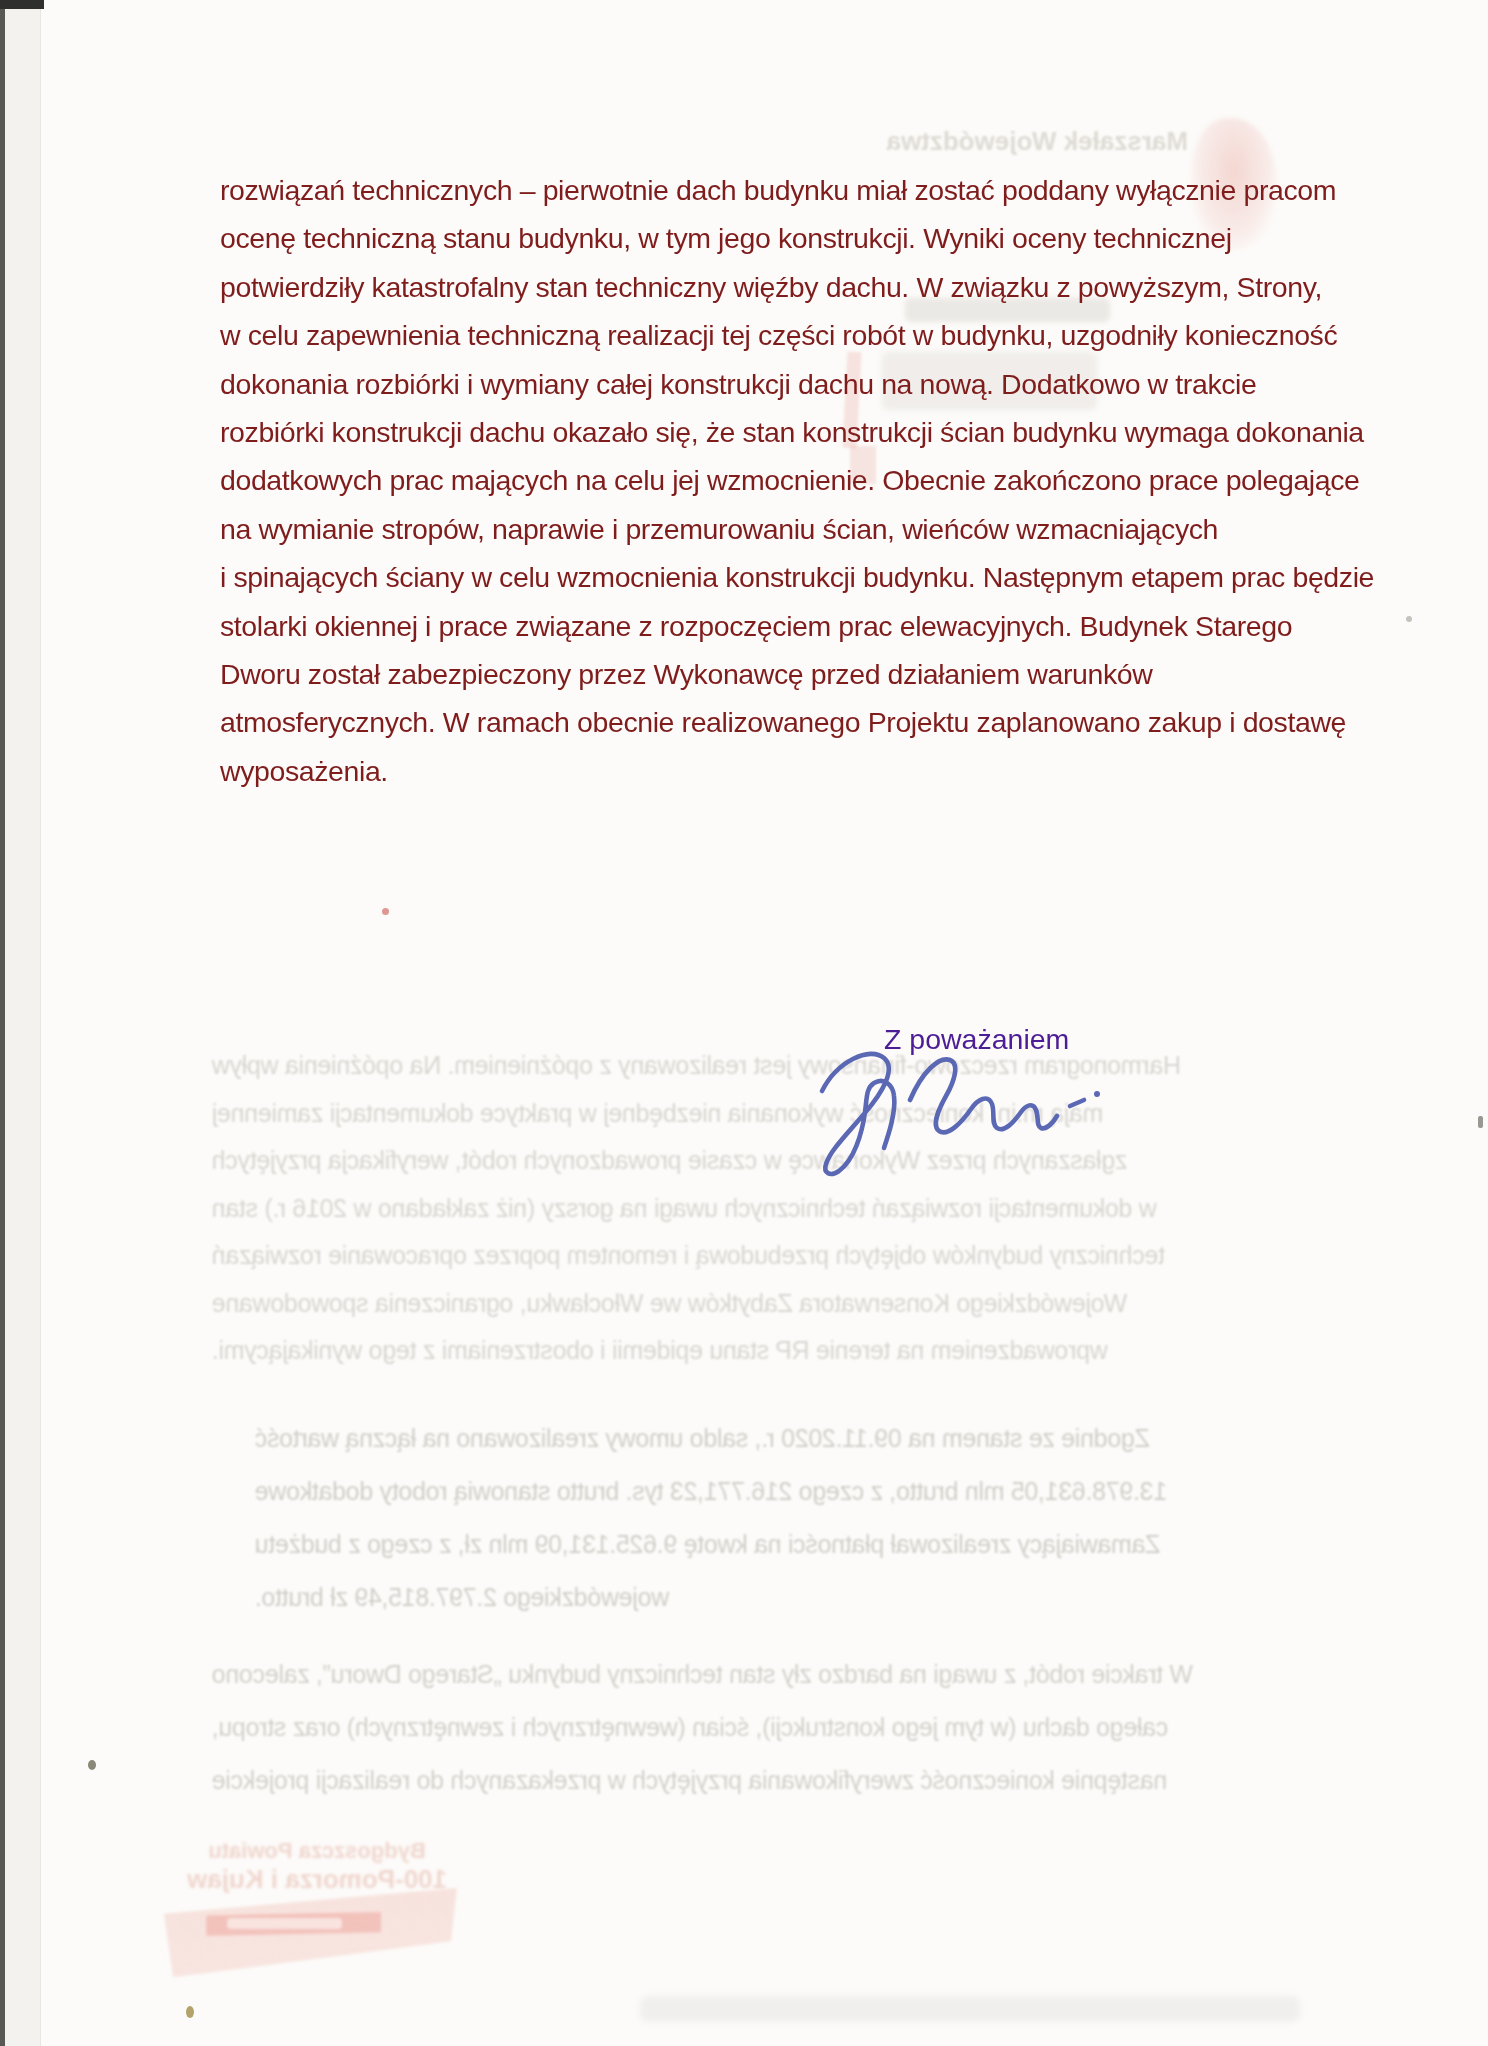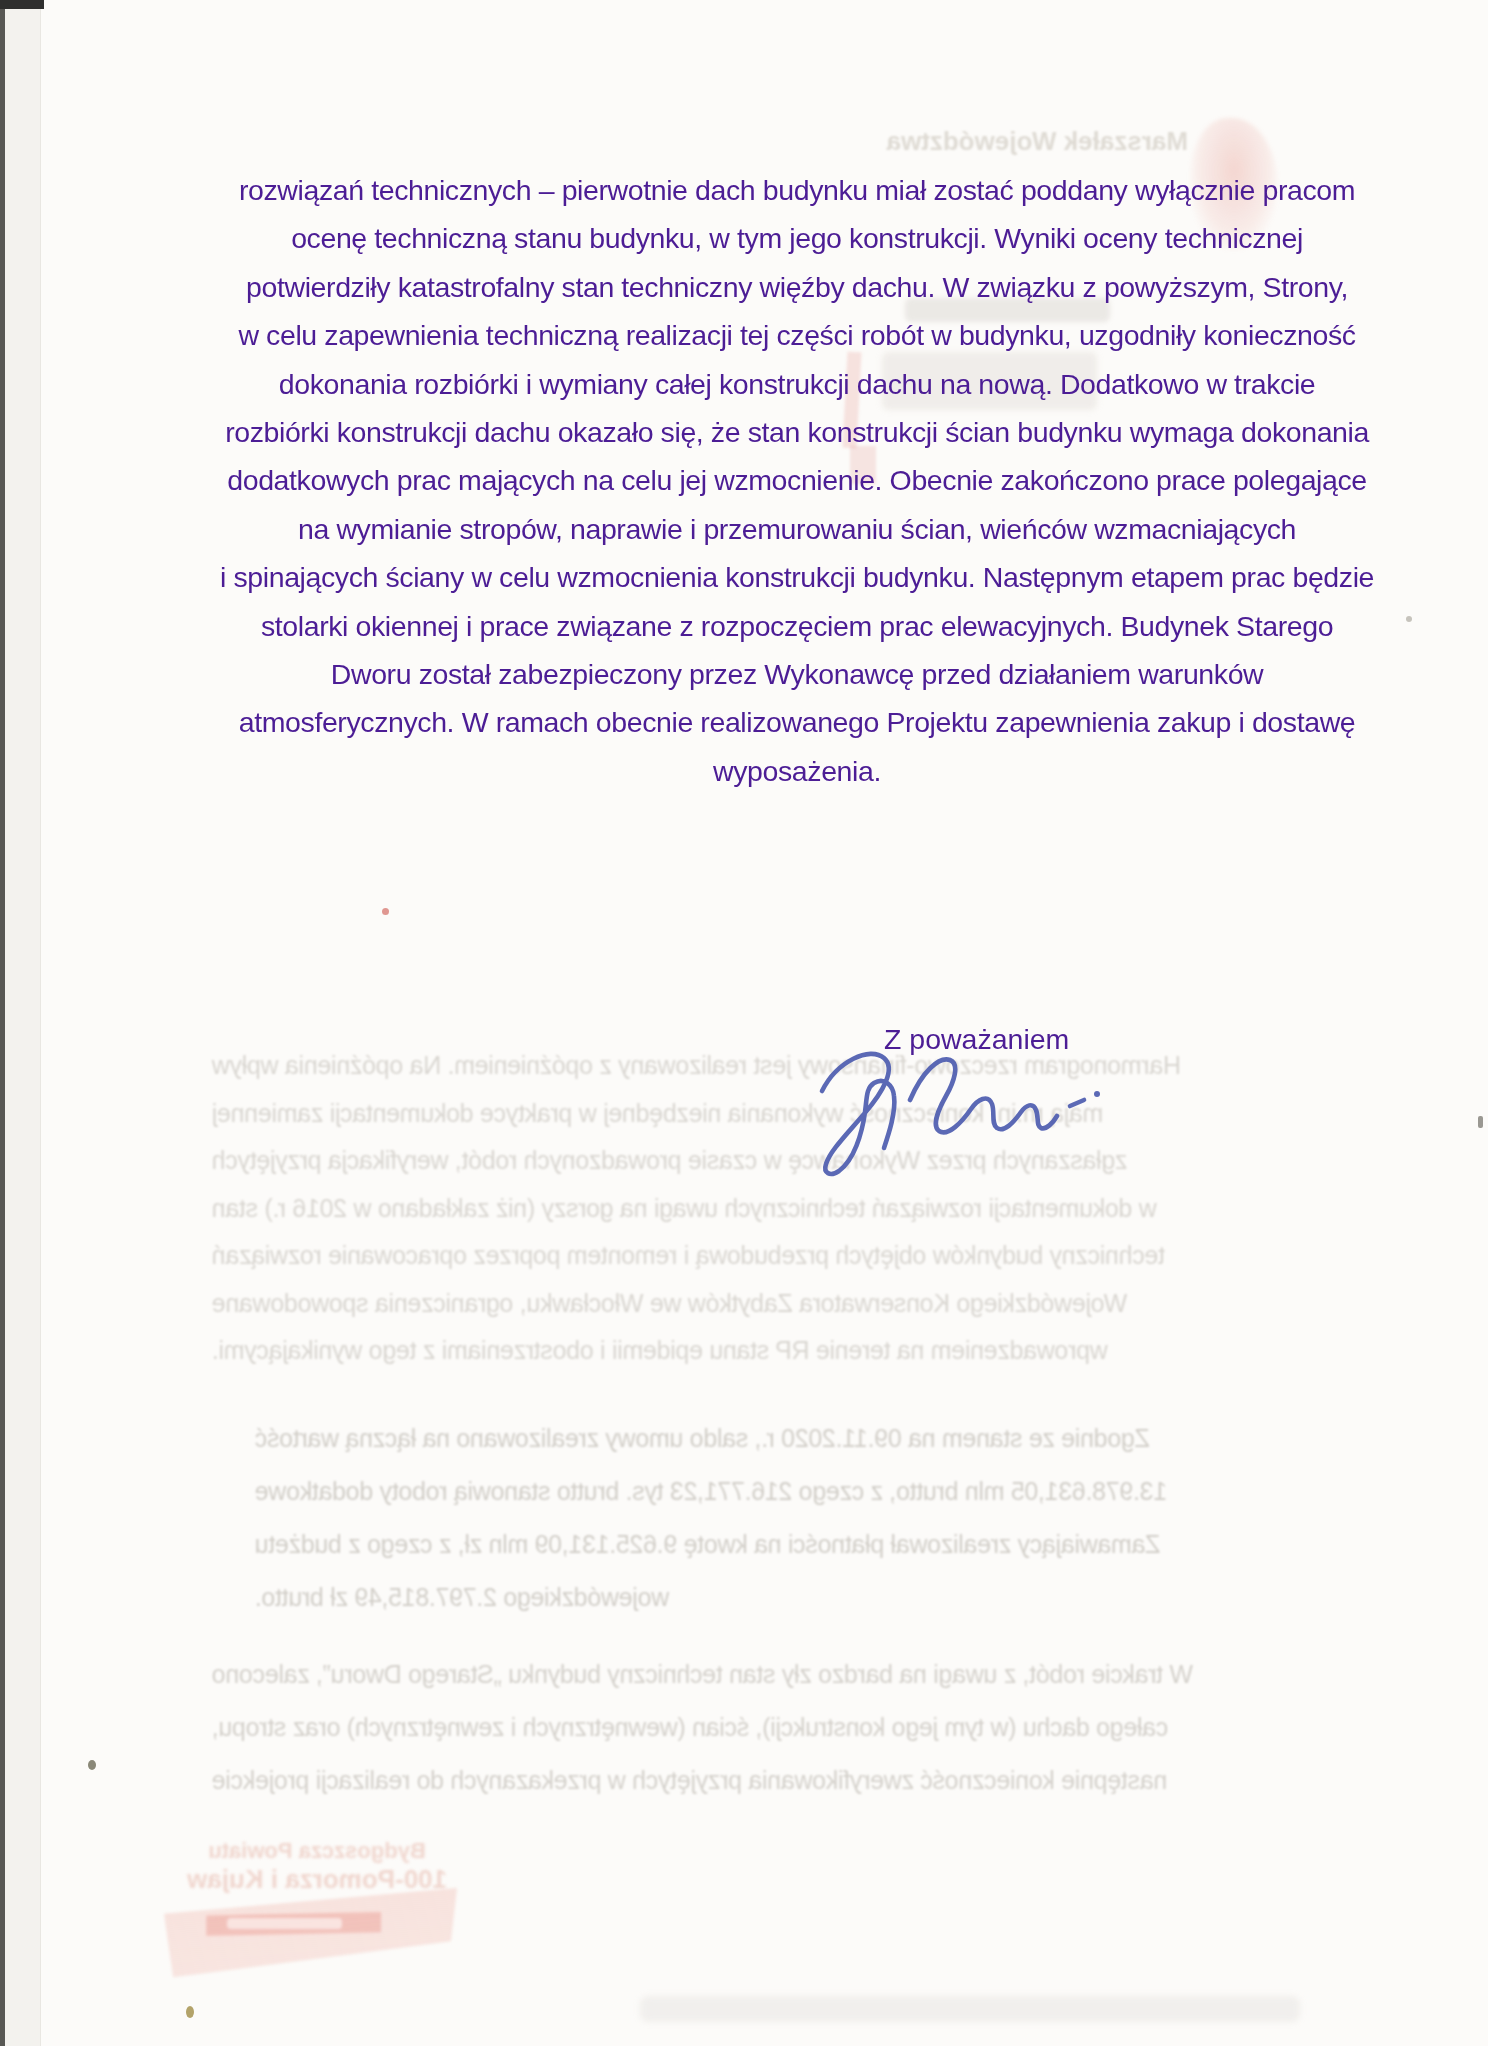--- a/index.html
+++ b/index.html
@@ -9,21 +9,21 @@
   }
   
   .edge-line{position:absolute;left:0;top:0;width:5px;height:100%;background:#585854;z-index:5;}
   .edge-strip{position:absolute;left:5px;top:0;width:35px;height:100%;background:#f3f2ee;border-right:1px solid #e9e7e2;z-index:5;}
   .corner-bar{position:absolute;left:0;top:0;width:44px;height:9px;background:#2f2f2e;z-index:6;}
 
   
   .main-text{position:absolute;left:220px;top:166px;z-index:3;}
   .main-text .line{
     height:48.4px;line-height:48.4px;white-space:nowrap;
-    font-size:28.5px;letter-spacing:-0.4px;color:#4c1d95;text-align:center;
+    font-size:28.5px;letter-spacing:-0.4px;color:#7f1d1d;
   }
   .closing{position:absolute;left:884px;top:1023px;font-size:28.5px;color:#4c1d95;z-index:3;}
   .signature{position:absolute;left:792px;top:1036px;width:330px;height:150px;z-index:4;}
 
   
   .bleed{
     position:absolute;transform:scaleX(-1);filter:blur(1.2px);
     text-align:right;z-index:1;color:#a39d93;
   }
   .bleed .line{white-space:nowrap;}
@@ -132,21 +132,21 @@
       <div class="line">ocenę techniczną stanu budynku, w tym jego konstrukcji. Wyniki oceny technicznej</div>
       <div class="line">potwierdziły katastrofalny stan techniczny więźby dachu. W związku z powyższym, Strony,</div>
       <div class="line">w celu zapewnienia techniczną realizacji tej części robót w budynku, uzgodniły konieczność</div>
       <div class="line">dokonania rozbiórki i wymiany całej konstrukcji dachu na nową. Dodatkowo w trakcie</div>
       <div class="line">rozbiórki konstrukcji dachu okazało się, że stan konstrukcji ścian budynku wymaga dokonania</div>
       <div class="line">dodatkowych prac mających na celu jej wzmocnienie. Obecnie zakończono prace polegające</div>
       <div class="line">na wymianie stropów, naprawie i przemurowaniu ścian, wieńców wzmacniających</div>
       <div class="line">i spinających ściany w celu wzmocnienia konstrukcji budynku. Następnym etapem prac będzie</div>
       <div class="line">stolarki okiennej i prace związane z rozpoczęciem prac elewacyjnych. Budynek Starego</div>
       <div class="line">Dworu został zabezpieczony przez Wykonawcę przed działaniem warunków</div>
-      <div class="line">atmosferycznych. W ramach obecnie realizowanego Projektu zapewnienia zakup i dostawę</div>
+      <div class="line">atmosferycznych. W ramach obecnie realizowanego Projektu zaplanowano zakup i dostawę</div>
       <div class="line">wyposażenia.</div>
     </div>
   <div class="red-dot"></div>
 
   <div class="closing">Z poważaniem</div>
 
   <svg class="signature" viewBox="0 0 330 150" xmlns="http://www.w3.org/2000/svg">
     <g fill="none" stroke="#4e5db0" stroke-width="4.6" stroke-linecap="round" opacity="0.92">
       <path d="M 30 55 C 45 25, 78 10, 92 22 C 104 32, 92 55, 72 78 C 55 98, 38 115, 34 128
                C 31 137, 38 141, 47 135 C 62 124, 70 98, 73 76 C 75 62, 74 52, 82 47

